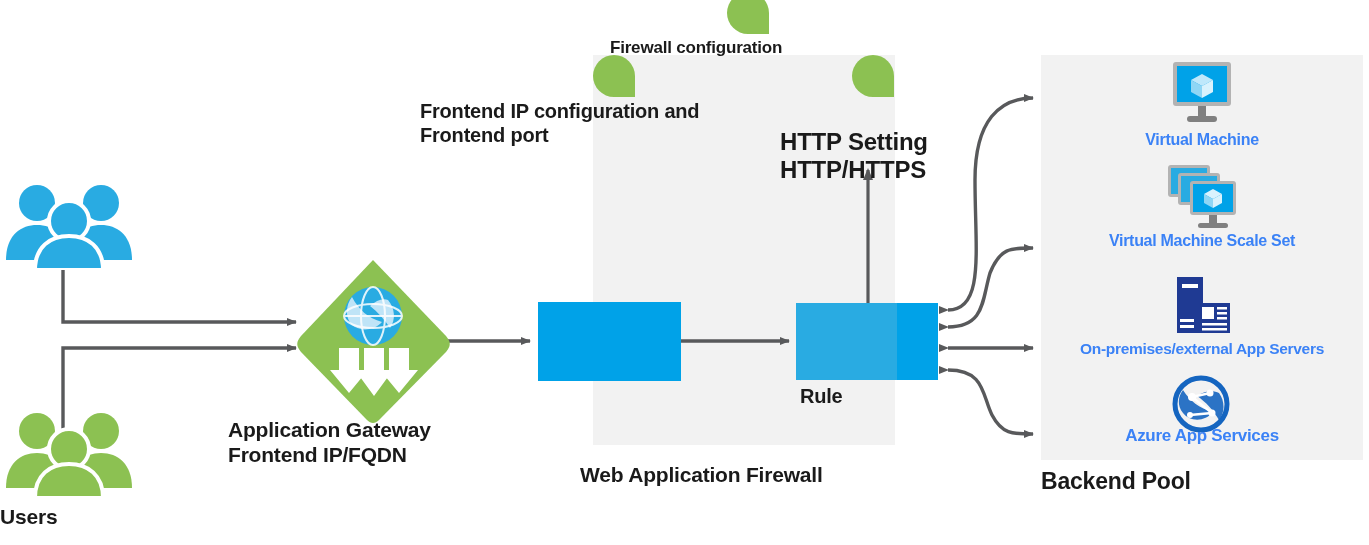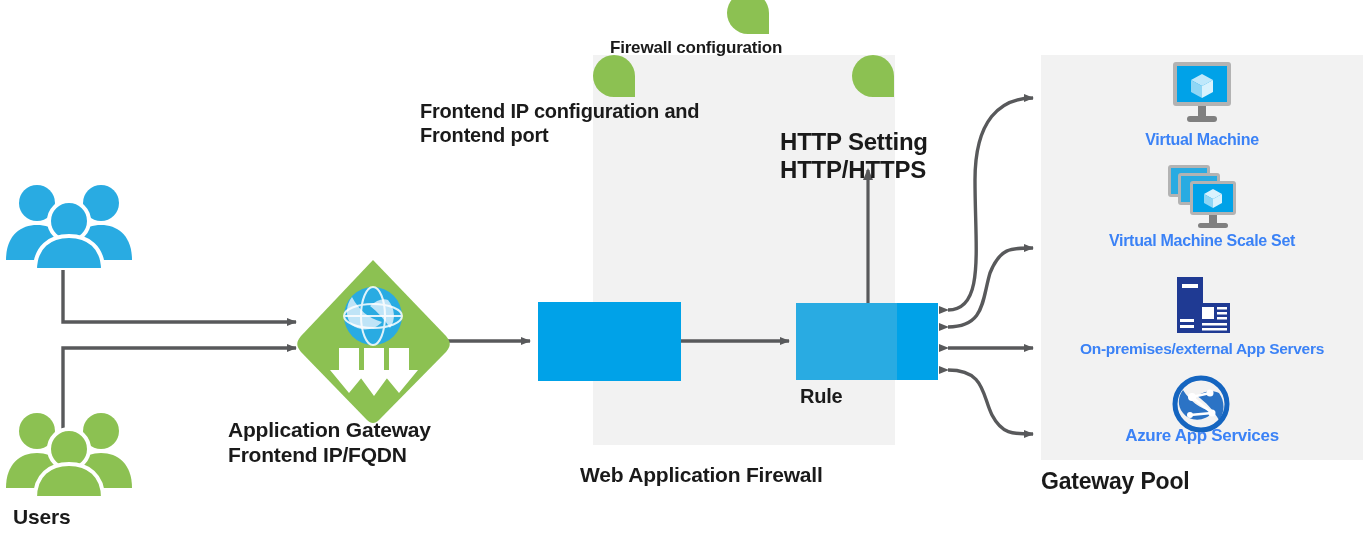--- a/index.html
+++ b/index.html
@@ -30,21 +30,21 @@
   
   .label {
     color: #1a1a1a;
     text-align: left;
     line-height: 1.18;
     white-space: pre-line;
     letter-spacing: -0.2px;
   }
   .label.bold { font-weight: bold; }
 
-  #label-users         { left: 0px;    top: 505px; width: 128px; font-size: 21px; font-weight: bold; padding-left: 13px; }
+  #label-users         { left: 0px;    top: 505px; width: 128px; font-size: 21px; font-weight: bold; }
   #label-appgw         { left: 228px;  top: 418px; width: 290px; font-size: 21px; font-weight: bold; }
   #label-listener      { left: 465px;  top: 385px; width: 290px; font-size: 20px; font-weight: bold; }
   #label-rule          { left: 800px;  top: 385px; width: 135px; font-size: 20px; font-weight: bold; }
   #label-waf           { left: 580px;  top: 463px; width: 330px; font-size: 21px; font-weight: bold; }
   #label-firewallcfg   { left: 610px;  top: 38px;  width: 275px; font-size: 17px; font-weight: bold; }
   #label-frontendip    { left: 420px;  top: 100px; width: 352px; font-size: 20px; font-weight: bold; }
   #label-httpsetting   { left: 780px;  top: 100px; width: 178px; font-size: 24px; font-weight: bold; margin-top: 28px; }
   #label-backendpool   { left: 1041px; top: 468px; width: 322px; font-size: 23px; font-weight: bold; }
 
   .be-label {
@@ -270,15 +270,15 @@
 Frontend port</div>
 
   <div class="abs label bold" id="label-httpsetting">HTTP Setting
 HTTP/HTTPS</div>
 
   <div class="abs be-label" id="be-label-0">Virtual Machine</div>
   <div class="abs be-label" id="be-label-1">Virtual Machine Scale Set</div>
   <div class="abs be-label" id="be-label-3">Azure App Services</div>
   <div class="abs be-label" id="be-label-2">On-premises/external App Servers</div>
 
-  <div class="abs label bold" id="label-backendpool">Gateway Pool</div>
+  <div class="abs label bold" id="label-backendpool">Backend Pool</div>
 
 </div>
 
 </body></html>

